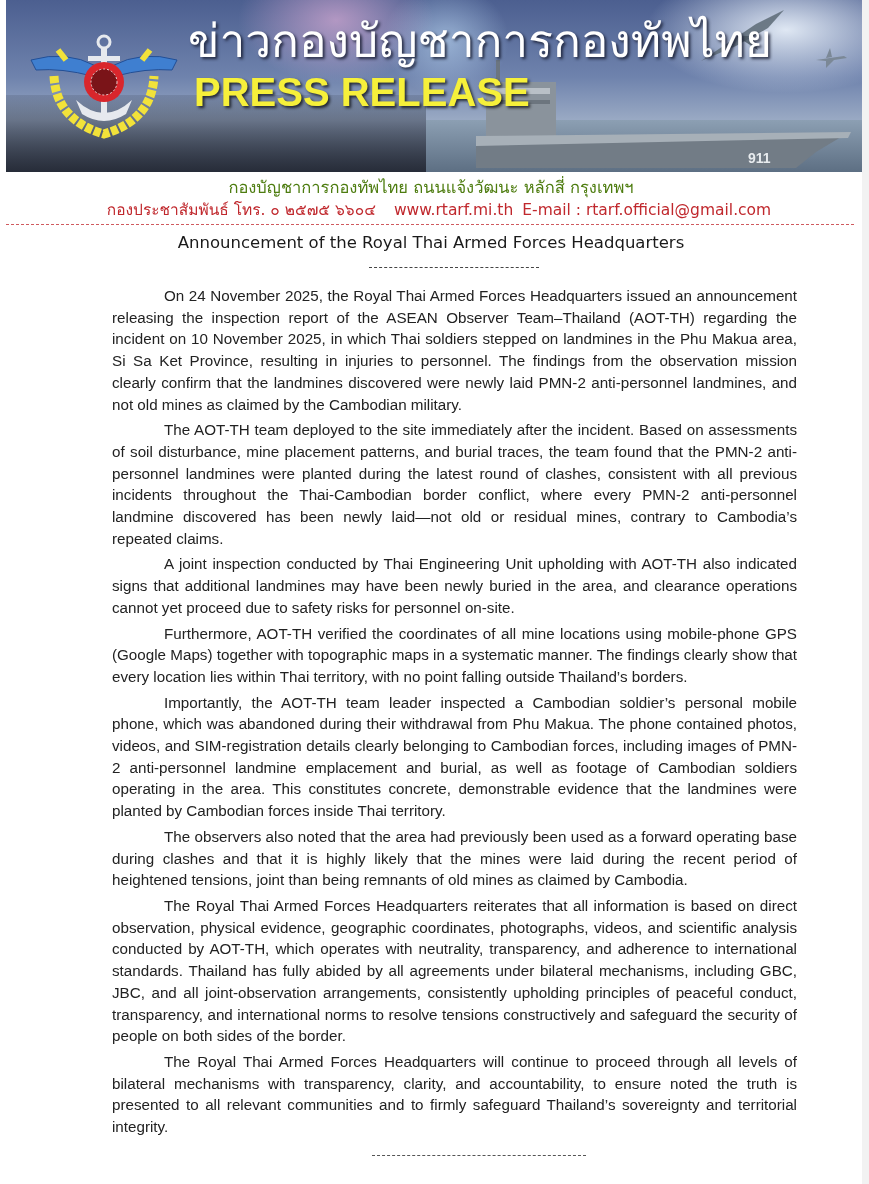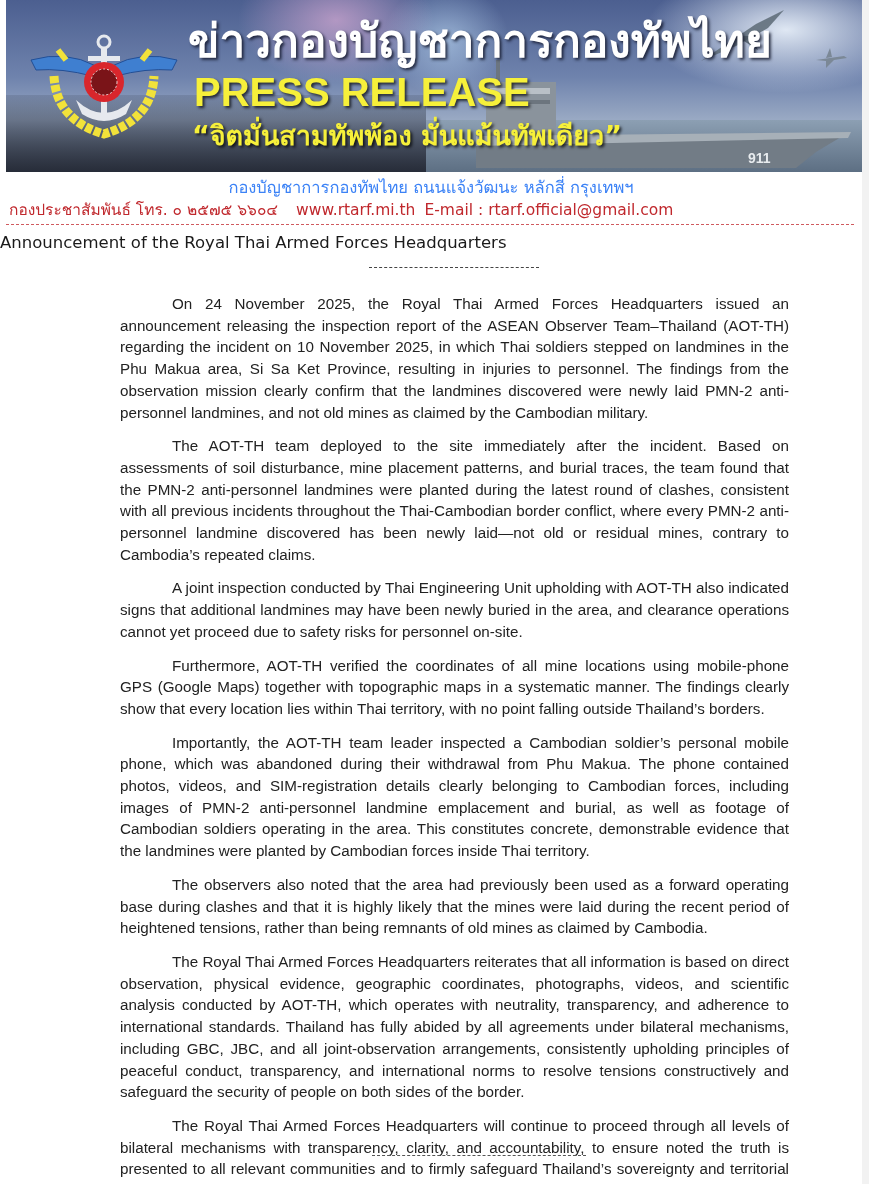--- a/index.html
+++ b/index.html
@@ -30,67 +30,67 @@
   }
   .banner .sea {
     position: absolute; left: 420px; top: 120px; width: 436px; height: 52px;
     background: linear-gradient(180deg, #8c9fb3, #5d6f83);
   }
   .ship { position: absolute; left: 470px; top: 60px; width: 380px; height: 110px; }
   .jet { position: absolute; }
   .emblem { position: absolute; left: 20px; top: 30px; width: 156px; height: 110px; }
   .title-th {
     position: absolute; left: 182px; top: 18px;
-    font-size: 46px; font-weight: bold; color: #ffffff; letter-spacing: 0px;
+    font-size: 46px; font-weight: normal; color: #ffffff; letter-spacing: 0px;
     text-shadow: 2px 2px 3px rgba(20,25,45,0.85);
     white-space: nowrap; line-height: 1;
   }
   .title-en {
     position: absolute; left: 188px; top: 72px;
     font-family: "Liberation Sans", sans-serif;
     font-size: 40px; font-weight: bold; color: #f6f03a;
     text-shadow: 2px 2px 3px rgba(0,0,0,0.7);
     white-space: nowrap; line-height: 1; text-align: center;
   }
   .slogan {
     position: absolute; left: 186px; top: 122px;
     font-size: 27px; font-weight: bold; color: #f6f03a;
     text-shadow: 2px 2px 3px rgba(0,0,0,0.75);
     white-space: nowrap; line-height: 1;
   }
   
   .org-line {
     position: absolute; left: 0; width: 862px; top: 178px; text-align: center;
-    font-size: 16.5px; color: #3b82f6; line-height: 20px; white-space: nowrap;
+    font-size: 16.5px; color: #4d7c0f; line-height: 20px; white-space: nowrap;
   }
   .contact-line {
-    position: absolute; left: 0; width: 862px; top: 200px; text-align: left;
-    font-size: 15.5px; color: #c0282d; line-height: 20px; white-space: nowrap;
+    position: absolute; left: 0; width: 862px; top: 200px; text-align: center;
+    font-size: 15.5px; color: #c0282d; line-height: 20px; white-space: nowrap; padding-left: 8px;
   }
   .contact-line span { margin: 0 9px; }
   .red-rule {
     position: absolute; left: 6px; top: 224px; width: 848px; height: 0;
     border-top: 1px dashed #d05a5e;
   }
   .doc-title {
-    position: absolute; left: 0; width: 862px; top: 232px; 
+    position: absolute; left: 0; width: 862px; top: 232px; text-align: center;
     font-size: 16.5px; color: #1a1a1a; line-height: 22px; white-space: nowrap;
   }
   .title-rule {
     position: absolute; left: 369px; top: 267px; width: 170px; height: 0;
     border-top: 1px dashed #444;
   }
   
   .body-text {
     position: absolute; left: 108px; top: 281px; width: 693px;
     font-family: "Liberation Sans", sans-serif;
     font-size: 15.2px; line-height: 21.7px; color: #222;
   }
   .body-text p {
-    margin: 12px; text-align: justify; text-indent: 52px;
+    margin: 4px; text-align: justify; text-indent: 52px;
   }
   .end-rule {
     position: absolute; left: 372px; top: 1155px; width: 214px; height: 0;
     border-top: 1px dashed #555;
   }
 </style>
 </head>
 <body>
 
 <div class="page">
@@ -130,37 +130,36 @@
       <rect x="75" y="17" width="6" height="66" fill="#e6e9ee"></rect>
       <rect x="62" y="26" width="32" height="5" fill="#e6e9ee"></rect>
 
       <circle cx="78" cy="52" r="20" fill="#d9262c"></circle>
       <circle cx="78" cy="52" r="13" fill="#7a1418" stroke="#e9d5d5" stroke-width="1" stroke-dasharray="2 2"></circle>
       <path d="M50 70 Q78 96 106 70 L100 84 Q78 98 56 84 Z" fill="#e6e9ee"></path>
     </svg>
 
     <div class="title-th">ข่าวกองบัญชาการกองทัพไทย</div>
     <div class="title-en">PRESS RELEASE</div>
-    <div class="slogan">“จิตมั่นสามทัพพ้อง มั่นแม้นทัพเดียว”</div>
   </div>
 
   <div class="org-line">กองบัญชาการกองทัพไทย ถนนแจ้งวัฒนะ หลักสี่ กรุงเทพฯ</div>
   <div class="contact-line">
     <span>กองประชาสัมพันธ์ โทร. ๐ ๒๕๗๕ ๖๖๐๔</span><span>www.rtarf.mi.th</span><span style="margin-left:0">E-mail : rtarf.official@gmail.com</span>
   </div>
   <div class="red-rule"></div>
 
   <div class="doc-title">Announcement of the Royal Thai Armed Forces Headquarters</div>
   <div class="title-rule"></div>
 
   <div class="body-text">
     <p>On 24 November 2025, the Royal Thai Armed Forces Headquarters issued an announcement releasing the inspection report of the ASEAN Observer Team–Thailand (AOT-TH) regarding the incident on 10 November 2025, in which Thai soldiers stepped on landmines in the Phu Makua area, Si Sa Ket Province, resulting in injuries to personnel. The findings from the observation mission clearly confirm that the landmines discovered were newly laid PMN-2 anti-personnel landmines, and not old mines as claimed by the Cambodian military.</p>
     <p>The AOT-TH team deployed to the site immediately after the incident. Based on assessments of soil disturbance, mine placement patterns, and burial traces, the team found that the PMN-2 anti-personnel landmines were planted during the latest round of clashes, consistent with all previous incidents throughout the Thai-Cambodian border conflict, where every PMN-2 anti-personnel landmine discovered has been newly laid—not old or residual mines, contrary to Cambodia’s repeated claims.</p>
     <p>A joint inspection conducted by Thai Engineering Unit upholding with AOT-TH also indicated signs that additional landmines may have been newly buried in the area, and clearance operations cannot yet proceed due to safety risks for personnel on-site.</p>
     <p>Furthermore, AOT-TH verified the coordinates of all mine locations using mobile-phone GPS (Google Maps) together with topographic maps in a systematic manner. The findings clearly show that every location lies within Thai territory, with no point falling outside Thailand’s borders.</p>
     <p>Importantly, the AOT-TH team leader inspected a Cambodian soldier’s personal mobile phone, which was abandoned during their withdrawal from Phu Makua. The phone contained photos, videos, and SIM-registration details clearly belonging to Cambodian forces, including images of PMN-2  anti-personnel landmine emplacement and burial, as well as footage of Cambodian soldiers operating in the area. This constitutes concrete, demonstrable evidence that the landmines were planted by Cambodian forces inside Thai territory.</p>
-    <p>The observers also noted that the area had previously been used as a forward operating base during clashes and that it is highly likely that the mines were laid during the recent period of heightened tensions, rather than being remnants of old mines as claimed by Cambodia.</p>
+    <p>The observers also noted that the area had previously been used as a forward operating base during clashes and that it is highly likely that the mines were laid during the recent period of heightened tensions, joint than being remnants of old mines as claimed by Cambodia.</p>
     <p>The Royal Thai Armed Forces Headquarters reiterates that all information is based on direct observation, physical evidence, geographic coordinates, photographs, videos, and scientific analysis conducted by AOT-TH, which operates with neutrality, transparency, and adherence to international standards. Thailand has fully abided by all agreements under bilateral mechanisms, including GBC, JBC, and all joint-observation arrangements, consistently upholding principles of peaceful conduct, transparency, and international norms to resolve tensions constructively and safeguard the security of people on both sides of the border.</p>
     <p>The Royal Thai Armed Forces Headquarters will continue to proceed through all levels of bilateral mechanisms with transparency, clarity, and accountability, to ensure noted the truth is presented to all relevant communities and to firmly safeguard Thailand’s sovereignty and territorial integrity.</p>
   </div>
 
   <div class="end-rule"></div>
 </div>
 
 </body></html>

